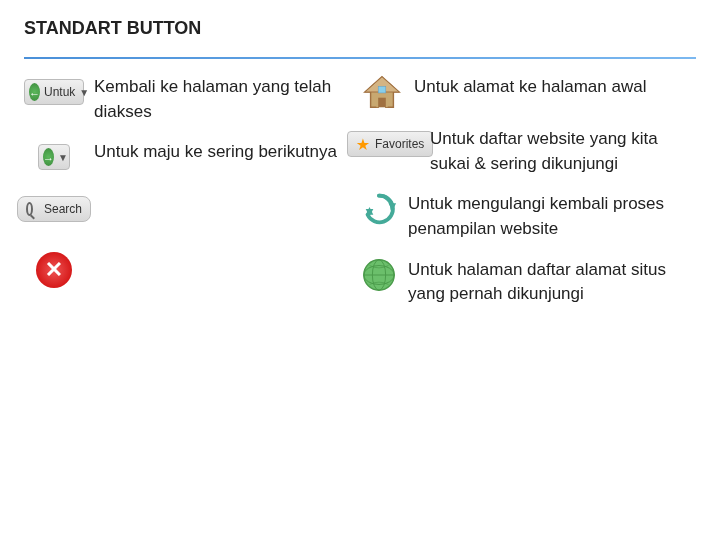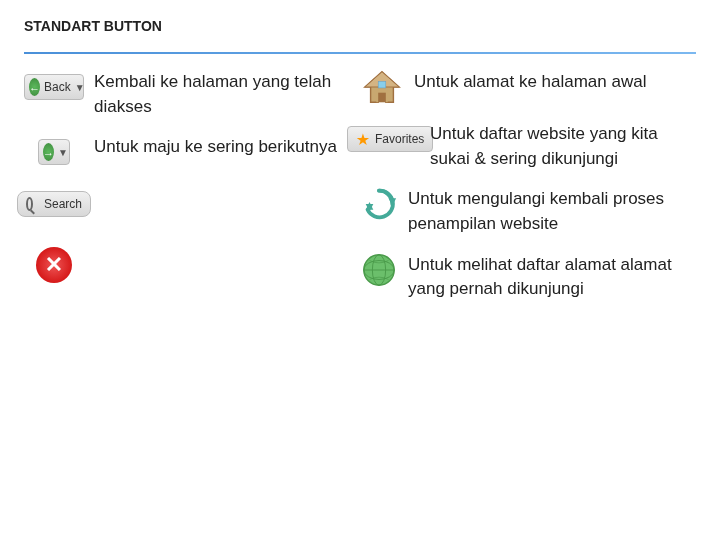--- a/index.html
+++ b/index.html
@@ -10,21 +10,21 @@
       height: 540px;
       overflow: hidden;
     }
 
     .page {
       padding: 18px 24px;
       background: #fff;
     }
 
     .page-title {
-      font-size: 14px;
+      font-size: 18px;
       font-weight: bold;
       color: #222;
       margin-bottom: 18px;
     }
 
     .content-area {
       display: flex;
       gap: 0;
     }
 
@@ -238,21 +238,21 @@
   <div class="divider"></div>
 
   <div class="content-area">
 
     <div class="left-column">
 
       <div class="item-row">
         <div class="item-icon">
           <div class="btn-back">
             <div class="arrow-left">←</div>
-            <span>Back</span>
+            <span>Untuk</span>
             <span class="dropdown-arrow">▼</span>
           </div>
         </div>
         <div class="item-text">Kembali ke halaman yang telah diakses</div>
       </div>
 
       <div class="item-row">
         <div class="item-icon">
           <div class="btn-forward">
             <div class="arrow-right">→</div>
@@ -324,19 +324,19 @@
           <svg width="38" height="38" viewBox="0 0 40 40" xmlns="http://www.w3.org/2000/svg">
 
             <ellipse cx="20" cy="20" rx="16" ry="16" fill="#6bbf6b" stroke="#4a9a4a" stroke-width="1.5"></ellipse>
             <ellipse cx="20" cy="20" rx="16" ry="10" fill="none" stroke="#4a9a4a" stroke-width="1"></ellipse>
             <line x1="4" y1="20" x2="36" y2="20" stroke="#4a9a4a" stroke-width="1"></line>
             <ellipse cx="20" cy="20" rx="7" ry="16" fill="none" stroke="#4a9a4a" stroke-width="1"></ellipse>
             <path d="M10,10 Q20,15 30,10" fill="none" stroke="#4a9a4a" stroke-width="0.7"></path>
             <path d="M10,30 Q20,25 30,30" fill="none" stroke="#4a9a4a" stroke-width="0.7"></path>
           </svg>
         </div>
-        <div class="item-text">Untuk melihat daftar alamat alamat yang pernah dikunjungi</div>
+        <div class="item-text">Untuk halaman daftar alamat situs yang pernah dikunjungi</div>
       </div>
 
     </div>
 
   </div>
 </div>
 
 </body></html>

